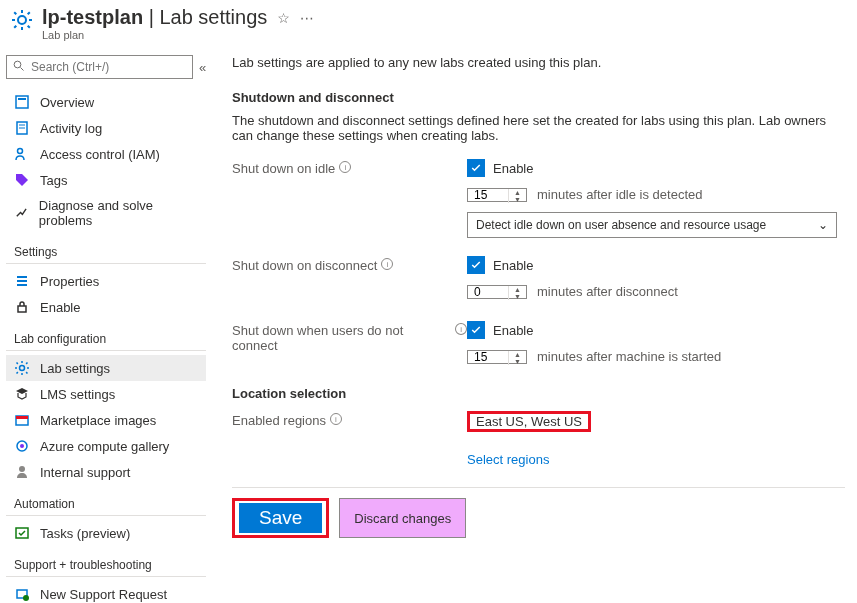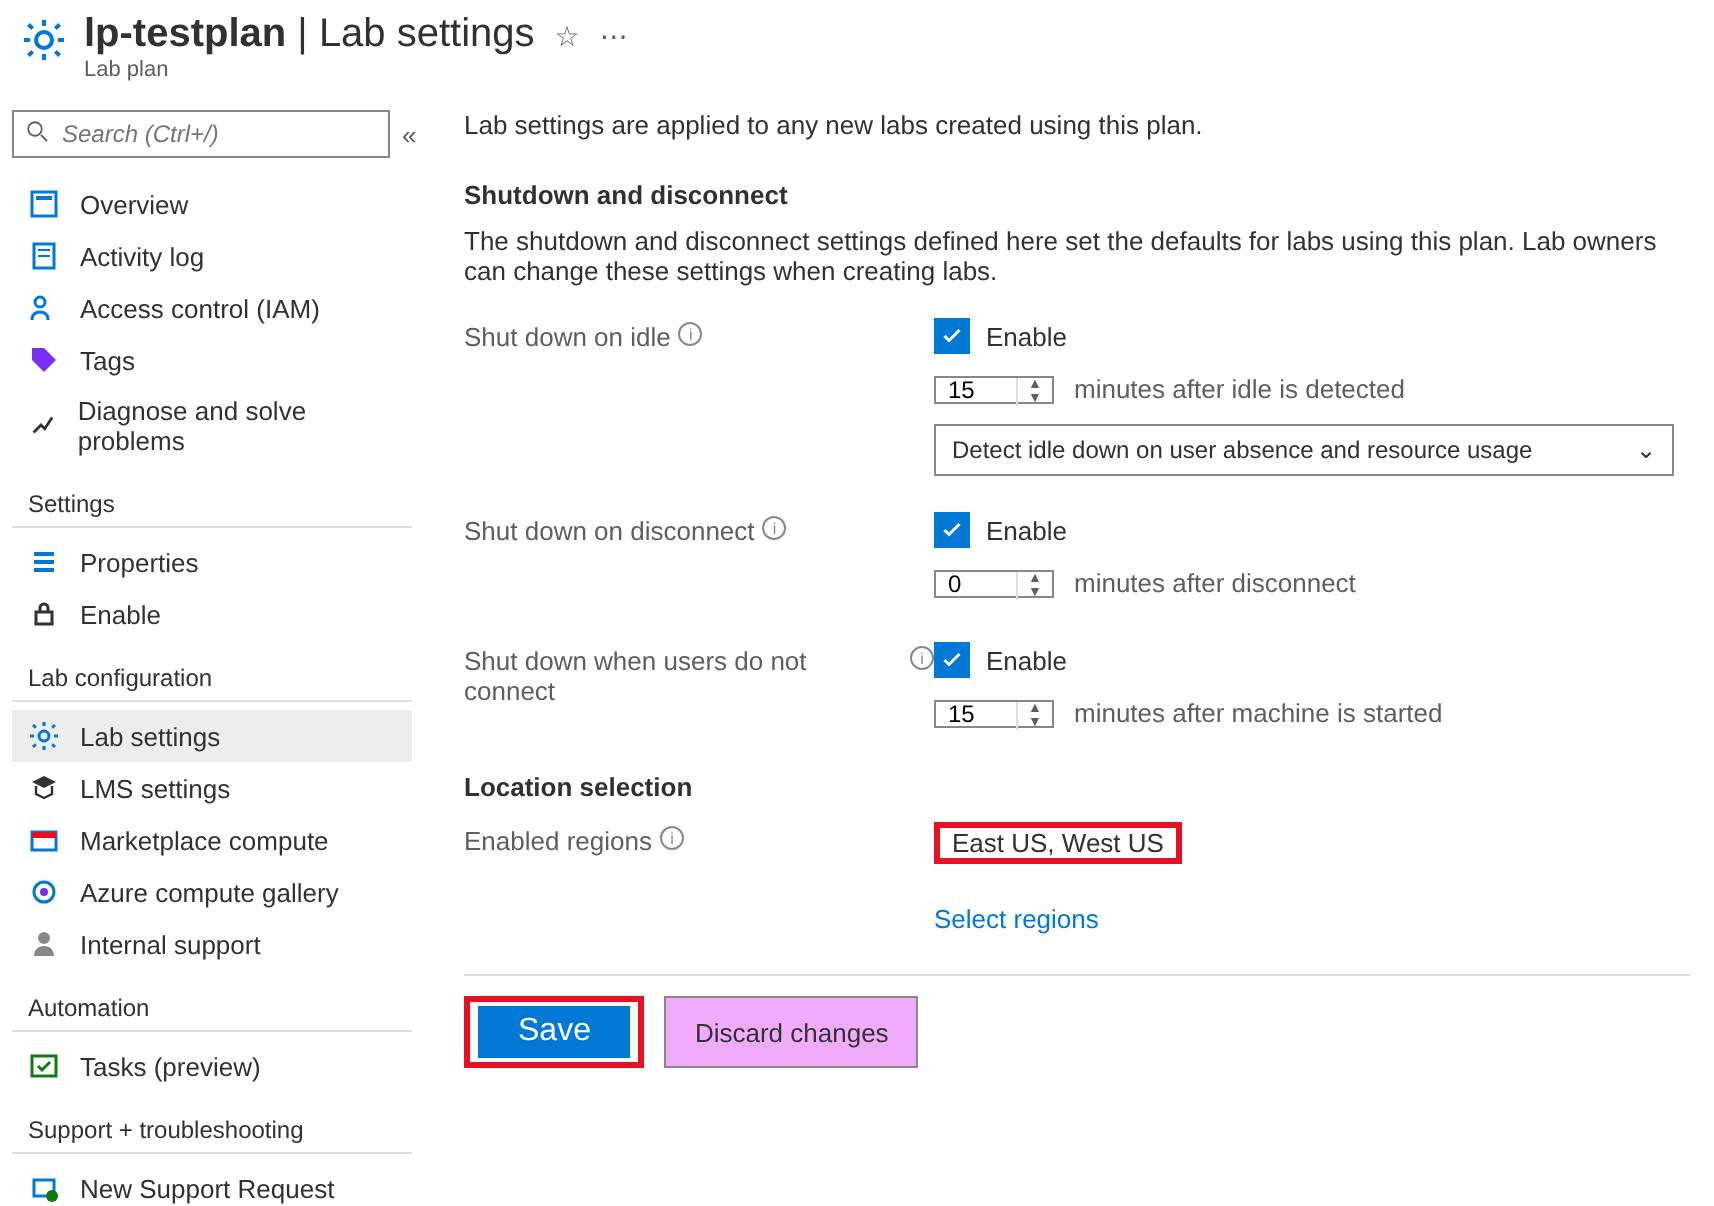--- a/index.html
+++ b/index.html
@@ -9,21 +9,21 @@
 .header-titles { display: flex; flex-direction: column; }
 .header-title-row { display: flex; align-items: center; gap: 10px; }
 .header-title { font-size: 20px; font-weight: 600; }
 .header-title .light { font-weight: 400; }
 .header-sub { font-size: 11px; color: #605e5c; }
 .star-icon, .dots-icon { color: #605e5c; cursor: pointer; font-size: 14px; }
 .layout { display: flex; }
 .sidebar { width: 212px; padding: 0 6px; }
 .search-row { display: flex; align-items: center; gap: 6px; margin: 4px 0 10px 0; }
 .search-box { flex: 1; display: flex; align-items: center; border: 1px solid #8a8886; height: 24px; padding: 0 6px; gap: 6px; color: #605e5c; }
-.search-box input { border: none; outline: none; font-size: 12px; flex: 1; font-style: italic; color: #605e5c; }
+.search-box input { border: none; outline: none; font-size: 12px; flex: 1; color: #605e5c; }
 .collapse-icon { color: #605e5c; cursor: pointer; font-size: 13px; }
 .nav-item { display: flex; align-items: center; gap: 10px; padding: 5px 8px; cursor: pointer; font-size: 13px; color: #323130; }
 .nav-item.active { background: #ededed; }
 .nav-item .ico { width: 16px; height: 16px; display: flex; align-items: center; justify-content: center; }
 .nav-group { font-size: 12px; color: #323130; font-weight: 400; padding: 12px 8px 4px 8px; border-bottom: 1px solid #e1dfdd; margin-bottom: 4px; }
 .main { flex: 1; padding: 4px 12px 20px 20px; }
 .intro { font-size: 13px; color: #323130; margin-bottom: 20px; }
 .section-head { font-size: 13px; font-weight: 600; margin-bottom: 8px; }
 .section-desc { font-size: 13px; color: #323130; margin-bottom: 16px; }
 .field-row { display: flex; align-items: flex-start; margin-bottom: 12px; }
@@ -36,21 +36,21 @@
 .num-input { width: 60px; height: 14px; border: 1px solid #8a8886; display: flex; }
 .num-input input { width: 40px; border: none; outline: none; padding: 0 6px; font-size: 12px; }
 .num-spin { display: flex; flex-direction: column; width: 18px; }
 .num-spin span { flex: 1; display: flex; align-items: center; justify-content: center; font-size: 7px; color: #605e5c; cursor: pointer; border-left: 1px solid #e1dfdd; }
 .aux-text { font-size: 13px; color: #605e5c; }
 .dropdown { width: 370px; height: 26px; border: 1px solid #8a8886; display: flex; align-items: center; justify-content: space-between; padding: 0 8px; font-size: 12px; color: #323130; }
 .info-icon { width: 12px; height: 12px; border: 1px solid #8a8886; border-radius: 50%; display: inline-flex; align-items: center; justify-content: center; font-size: 8px; color: #8a8886; }
 .highlight-red { border: 3px solid #e81123; padding: 0 6px; display: inline-block; margin-bottom: 4px; }
 .link { color: #0078d4; cursor: pointer; font-size: 13px; }
 .action-bar { border-top: 1px solid #e1dfdd; margin-top: 20px; padding: 10px 0; display: flex; gap: 10px; }
-.btn-primary { background: #0078d4; color: #fff; border: none; padding: 4px 20px; font-size: 16px; cursor: pointer; }
+.btn-primary { background: #0078d4; color: #fff; border: none; padding: 4px 20px; font-size: 19px; cursor: pointer; }
 .btn-secondary { background: #f0abfc; color: #323130; border: 1px solid #8a8886; padding: 4px 14px; font-size: 13px; cursor: pointer; }
 .red-wrap { border: 3px solid #e81123; display: inline-block; padding: 2px 4px; }
 </style>
 </head>
 <body>
 
 <div class="header">
   <div class="header-icon">
     <svg viewBox="0 0 24 24">
         <circle cx="12" cy="12" r="4" fill="none" stroke="#0078d4" stroke-width="2"></circle>
@@ -167,21 +167,21 @@
         </span>
         <span>LMS settings</span>
       </div>
     <div class="nav-item">
         <span class="ico">
           <svg viewBox="0 0 16 16">
             <rect x="2" y="4" width="12" height="9" fill="none" stroke="#0078d4" stroke-width="1.5"></rect>
             <rect x="2" y="4" width="12" height="3" fill="#e81123"></rect>
           </svg>
         </span>
-        <span>Marketplace compute</span>
+        <span>Marketplace images</span>
       </div>
     <div class="nav-item">
         <span class="ico">
           <svg viewBox="0 0 16 16">
             <circle cx="8" cy="8" r="5" fill="none" stroke="#0078d4" stroke-width="1.5"></circle>
             <circle cx="8" cy="8" r="2" fill="#7b2ff2"></circle>
           </svg>
         </span>
         <span>Azure compute gallery</span>
       </div>
@@ -215,21 +215,21 @@
           </svg>
         </span>
         <span>New Support Request</span>
       </div>
   </div>
 
   <div class="main">
     <div class="intro">Lab settings are applied to any new labs created using this plan.</div>
 
     <div class="section-head">Shutdown and disconnect</div>
-    <div class="section-desc">The shutdown and disconnect settings defined here set the defaults for labs using this plan. Lab owners can change these settings when creating labs.</div>
+    <div class="section-desc">The shutdown and disconnect settings defined here set the created for labs using this plan. Lab owners can change these settings when creating labs.</div>
 
     <div class="field-row">
       <div class="field-label">
           <span>Shut down on idle</span>
           <span class="info-icon">i</span>
         </div>
       <div class="field-control">
         <div class="enable-row">
           <div class="checkbox">
               <svg viewBox="0 0 16 16">

